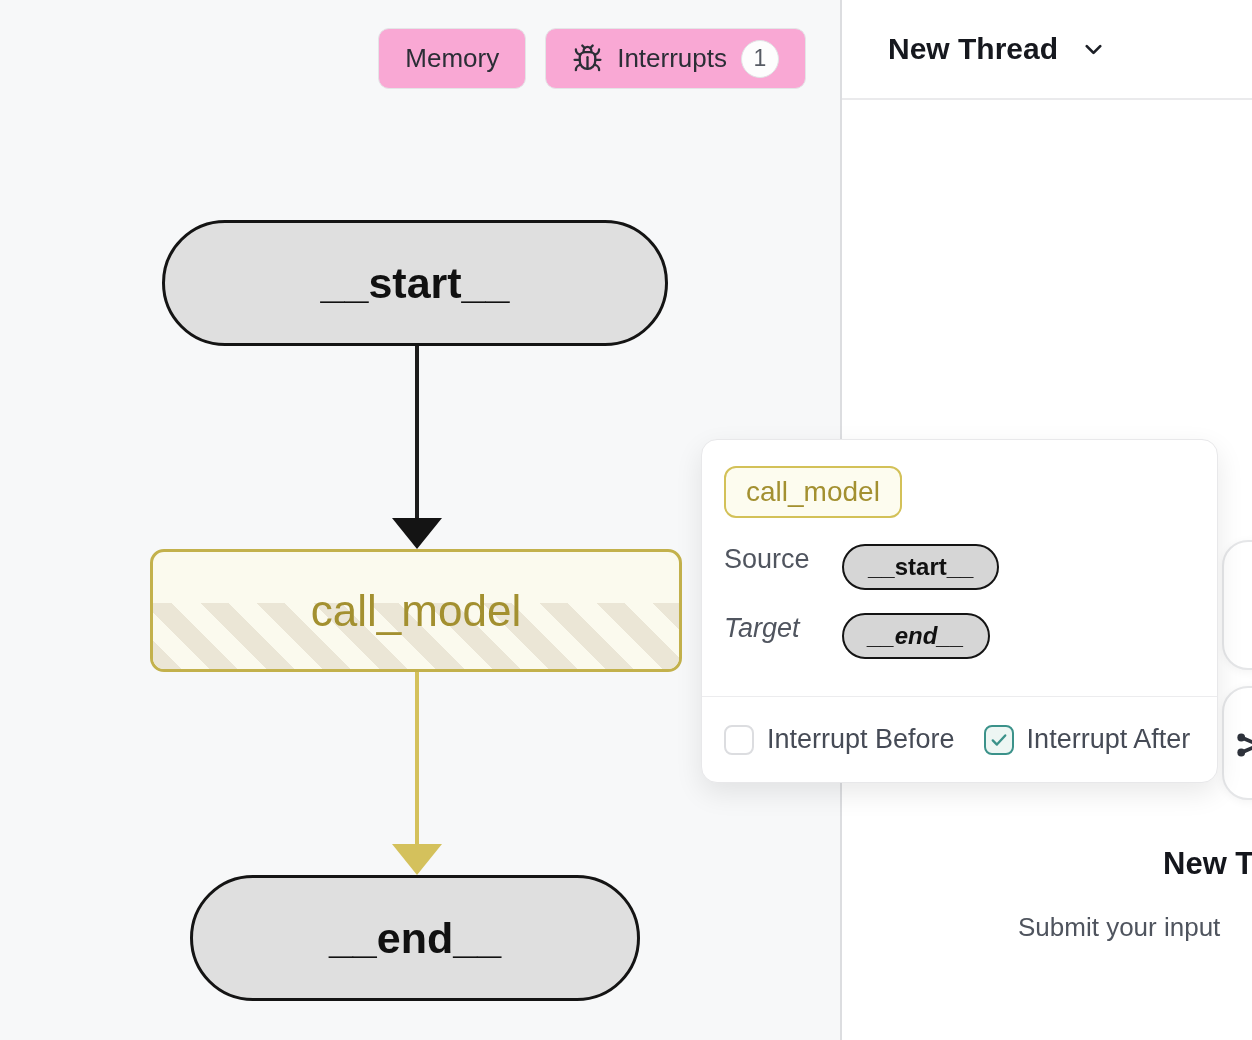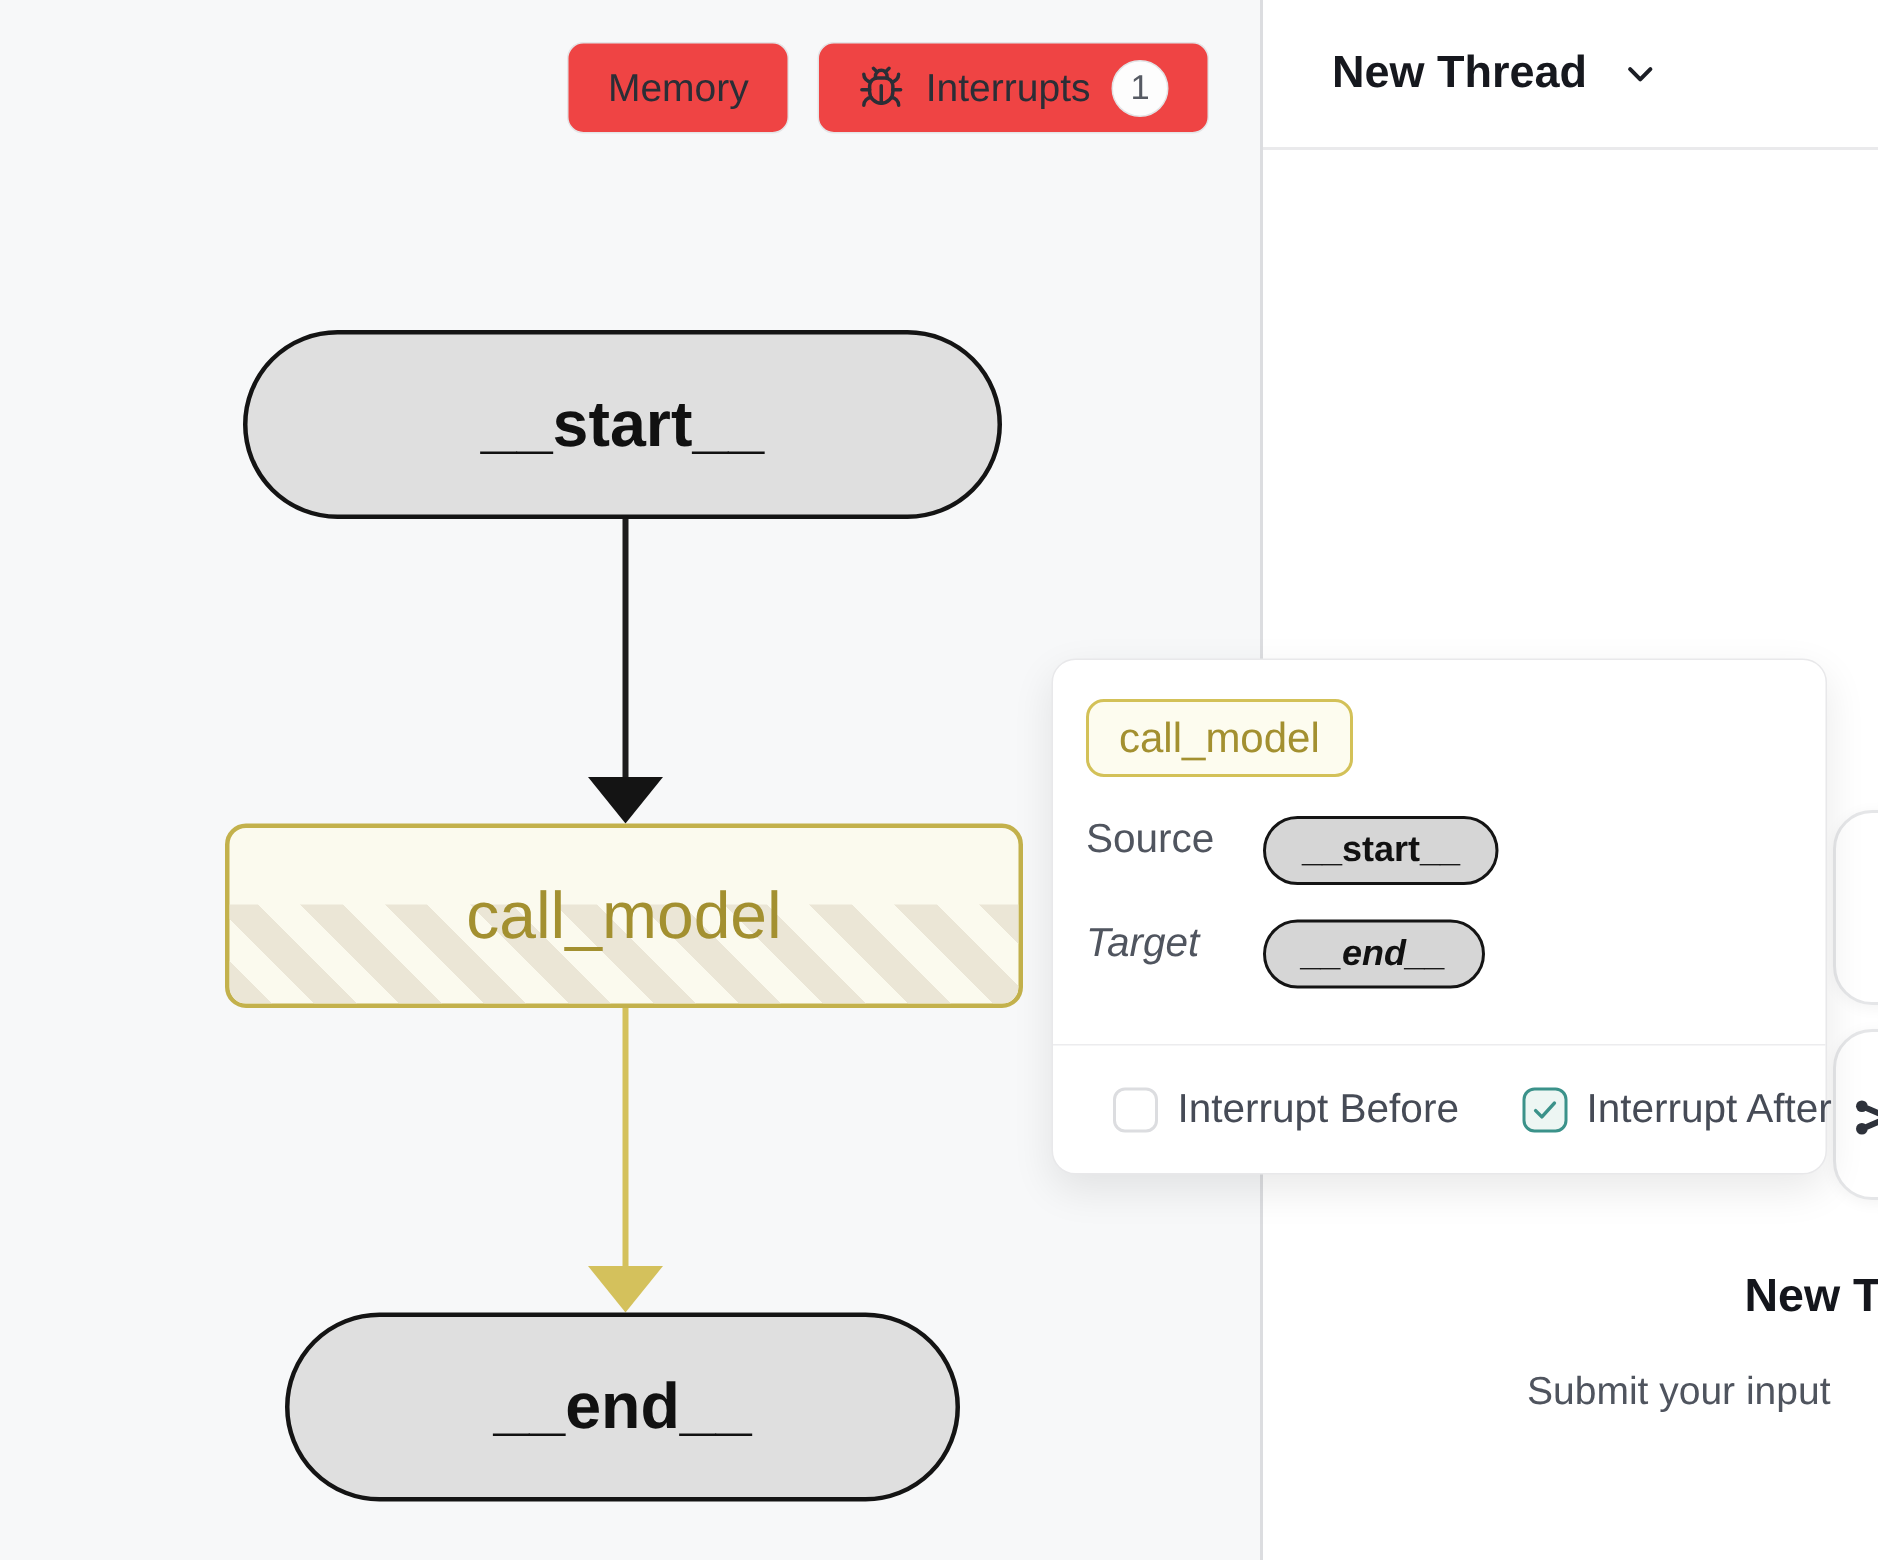--- a/index.html
+++ b/index.html
@@ -9,21 +9,21 @@
     background:#ffffff; font-family:"Liberation Sans", sans-serif; color:#16181e;
   }
 
   
   .graph-panel { position:absolute; left:0; top:0; width:840px; height:1040px; background:#f7f8f9; }
   .panel-divider { position:absolute; left:840px; top:0; width:2px; height:1040px; background:#dcdde0; }
 
   .toolbar { position:absolute; top:28px; right:34px; display:flex; gap:19px; align-items:center; }
   .tb-btn {
     display:flex; align-items:center; gap:14px; height:61px; padding:0 26px;
-    background:#ef4444; border:1.5px solid #e4e5e7; border-radius:11px;
+    background:#f9a8d4; border:1.5px solid #e4e5e7; border-radius:11px;
     font-size:26px; color:#2b2e36; cursor:pointer;
   }
   .tb-btn .bug { width:31px; height:31px; color:#2b2e36; }
   .count-badge {
     width:38px; height:38px; border:1.5px solid #e2e3e5; border-radius:50%;
     display:flex; align-items:center; justify-content:center;
     font-size:23px; color:#565a63; background:#fdfdfd;
   }
 
   
@@ -107,22 +107,22 @@
     border-top:1.5px solid #ececee; display:flex; align-items:center; padding:0 22px;
   }
   .cb {
     width:30px; height:30px; border:2px solid #dcdde0; border-radius:8px; background:#fff;
     display:flex; align-items:center; justify-content:center; flex:0 0 auto; cursor:pointer;
   }
   .cb.checked { border-color:var(--teal,#3b928a); background:#edf6f3; }
   .cb svg { width:20px; height:20px; color:var(--teal,#3b928a); display:none; }
   .cb.checked svg { display:block; }
   .cb-label { font-size:27px; color:#464b56; margin-left:13px; white-space:nowrap; }
-  .cb-group { display:flex; align-items:center;margin-left:18px; }
-  .cb-group + .cb-group { margin-left:42px; }
+  .cb-group { display:flex; align-items:center; }
+  .cb-group + .cb-group { margin-left:29px; }
 </style>
 </head>
 <body>
 
 <div class="app">
 
   <div class="graph-panel">
 
     <div class="toolbar">
       <button class="tb-btn">

